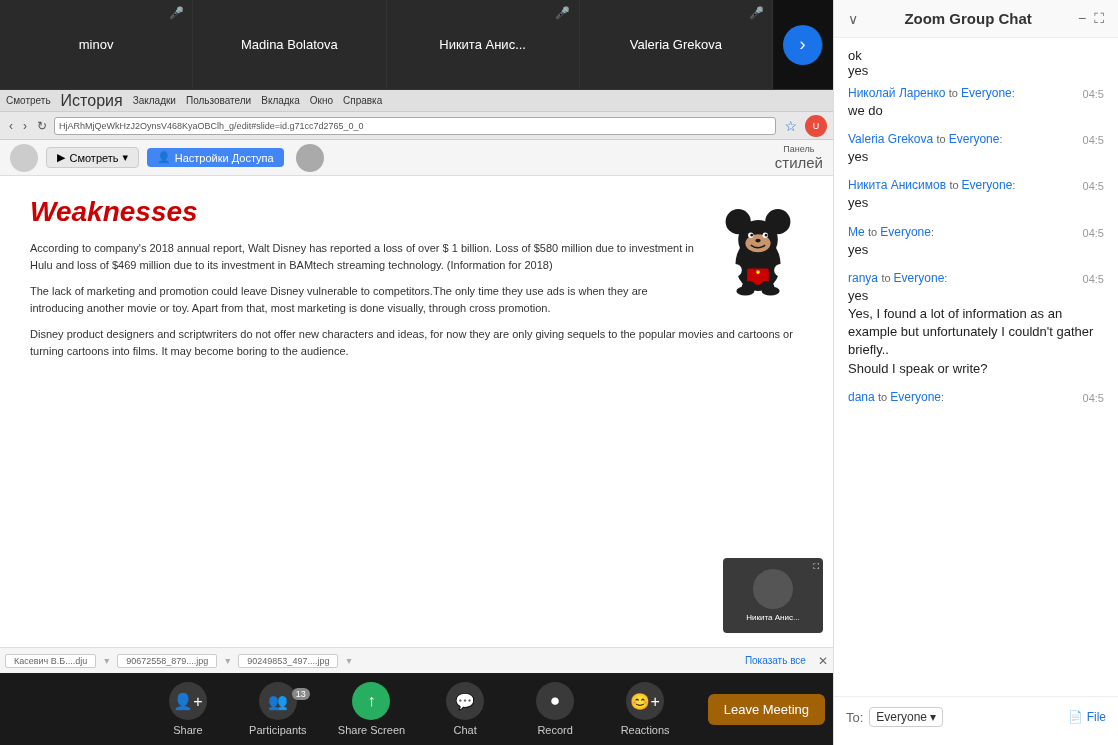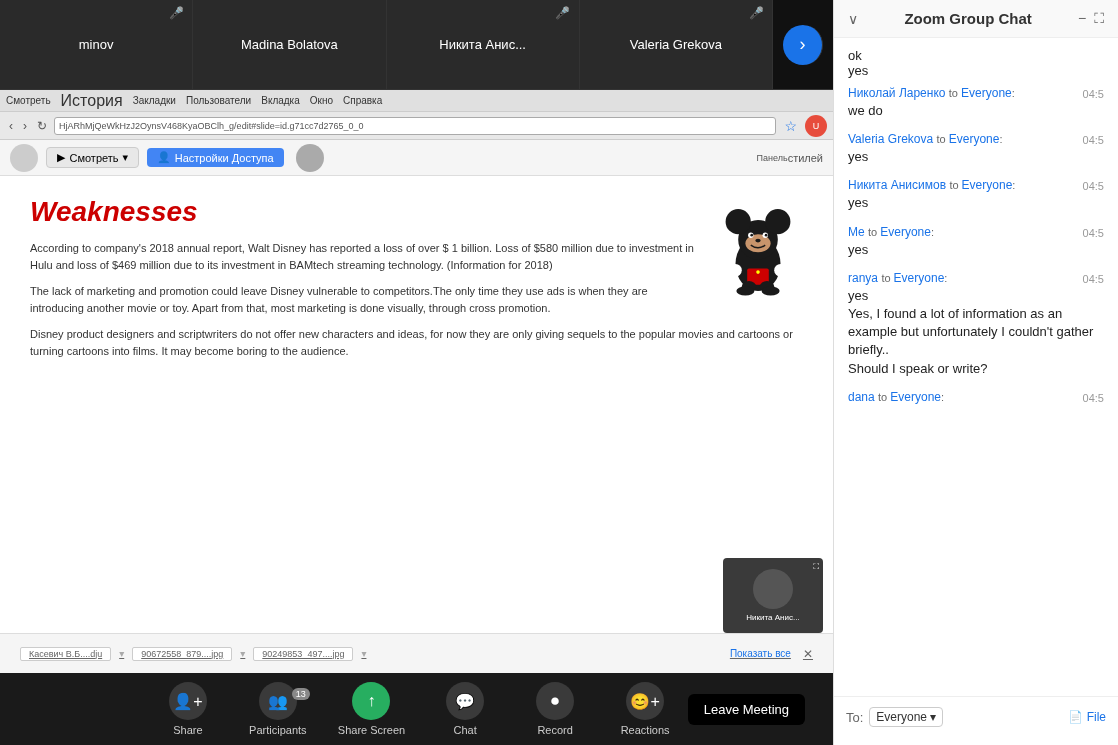--- a/index.html
+++ b/index.html
@@ -18,30 +18,30 @@
     .video-main { flex: 1; position: relative; overflow: hidden; background: #222; }
     .browser-window { width: 100%; height: 100%; display: flex; flex-direction: column; background: #fff; }
     .browser-toolbar { background: #e8e8e8; height: 28px; display: flex; align-items: center; padding: 0 6px; gap: 4px; font-size: 11px; border-bottom: 1px solid #ccc; }
     .browser-url-bar { flex: 1; background: white; border: 1px solid #aaa; border-radius: 3px; height: 18px; padding: 0 4px; font-size: 10px; color: #333; display: flex; align-items: center; }
     .browser-nav-btn { background: none; border: none; cursor: pointer; color: #555; font-size: 12px; padding: 0 3px; }
 
     .browser-content { flex: 1; overflow: hidden; padding: 20px 30px; background: white; }
     .slide-title { color: #cc0000; font-size: 28px; font-weight: 800; font-style: italic; margin-bottom: 12px; }
     .slide-text { font-size: 11px; color: #333; line-height: 1.5; margin-bottom: 10px; }
 
-    .browser-bottom-bar { height: 40px; background: #f5f5f5; border-top: 1px solid #ddd; display: flex; align-items: center; padding: 0 20px; font-size: 10px; color: #666; gap: 8px; text-decoration: underline; }
+    .browser-bottom-bar { height: 26px; background: #f5f5f5; border-top: 1px solid #ddd; display: flex; align-items: center; padding: 0 5px; font-size: 10px; color: #666; gap: 8px; }
     .bottom-file { background: #fff; border: 1px solid #ccc; border-radius: 2px; padding: 1px 8px; font-size: 9px; display: inline-flex; align-items: center; gap: 3px; }
 
     
     .toolbar { height: 72px; background: #1a1a1a; display: flex; align-items: center; justify-content: center; gap: 30px; padding: 0 20px; position: relative; }
     .toolbar-btn { display: flex; flex-direction: column; align-items: center; gap: 4px; cursor: pointer; color: white; min-width: 60px; }
     .toolbar-btn .icon-circle { width: 38px; height: 38px; border-radius: 50%; background: #3a3a3a; display: flex; align-items: center; justify-content: center; font-size: 18px; }
     .toolbar-btn .icon-circle.green { background: #27ae60; }
     .toolbar-btn .label { font-size: 11px; color: #ccc; }
-    .leave-btn { position: absolute; right: 28px; background: #000000; color: white; border: none; border-radius: 6px; padding: 8px 16px; font-size: 13px; font-weight: 500; cursor: pointer; }
+    .leave-btn { position: absolute; right: 8px; background: #a16207; color: white; border: none; border-radius: 6px; padding: 8px 16px; font-size: 13px; font-weight: 500; cursor: pointer; }
     .participants-wrapper { position: relative; }
     .participants-count { position: absolute; top: 6px; right: -2px; background: #888; color: white; border-radius: 8px; font-size: 9px; padding: 1px 4px; }
 
     
     .chat-panel { width: 285px; background: #fff; display: flex; flex-direction: column; border-left: 1px solid #ddd; }
     .chat-header { display: flex; align-items: center; justify-content: space-between; padding: 10px 14px; border-bottom: 1px solid #eee; background: #f9f9f9; }
     .chat-header-title { font-size: 15px; font-weight: 600; color: #333; }
     .chat-header-controls { display: flex; gap: 8px; font-size: 14px; color: #666; }
 
     .chat-messages { flex: 1; overflow-y: auto; padding: 10px 14px; display: flex; flex-direction: column; gap: 2px; }
@@ -121,23 +121,23 @@
           <button style="background:#e8e8e8; border:1px solid #ccc; border-radius:4px; padding:3px 10px; font-size:11px; cursor:pointer; display:flex;align-items:center;gap:4px;">
             <span>▶</span>
             <span>Смотреть</span>
             <span>▾</span>
           </button>
           <button style="background:#4285f4; color:white; border:none; border-radius:4px; padding:3px 10px; font-size:11px; cursor:pointer; display:flex;align-items:center;gap:4px;">
             <span>👤</span>
             <span>Настройки Доступа</span>
           </button>
           <div style="width:28px; height:28px; border-radius:50%; background:#aaa; margin-left:4px;"></div>
-          <div style="margin-left:auto; display:flex; flex-direction:row; align-items:center;">
+          <div style="margin-left:auto; display:flex; flex-direction:column; align-items:center;">
             <span style="font-size:9px; color:#555;">Панель</span>
-            <span style="font-size:11px; color:#555;">стилей</span>
+            <span style="font-size:15px; color:#555;">стилей</span>
           </div>
         </div>
 
         <div class="browser-content">
           <div style="overflow:hidden;">
 
             <div style="float:right; width:90px; height:100px; margin-left:15px;">
               <svg viewBox="0 0 100 110" width="90" height="100">
 
                 <ellipse cx="50" cy="75" rx="25" ry="30" fill="#1a1a1a"></ellipse>

